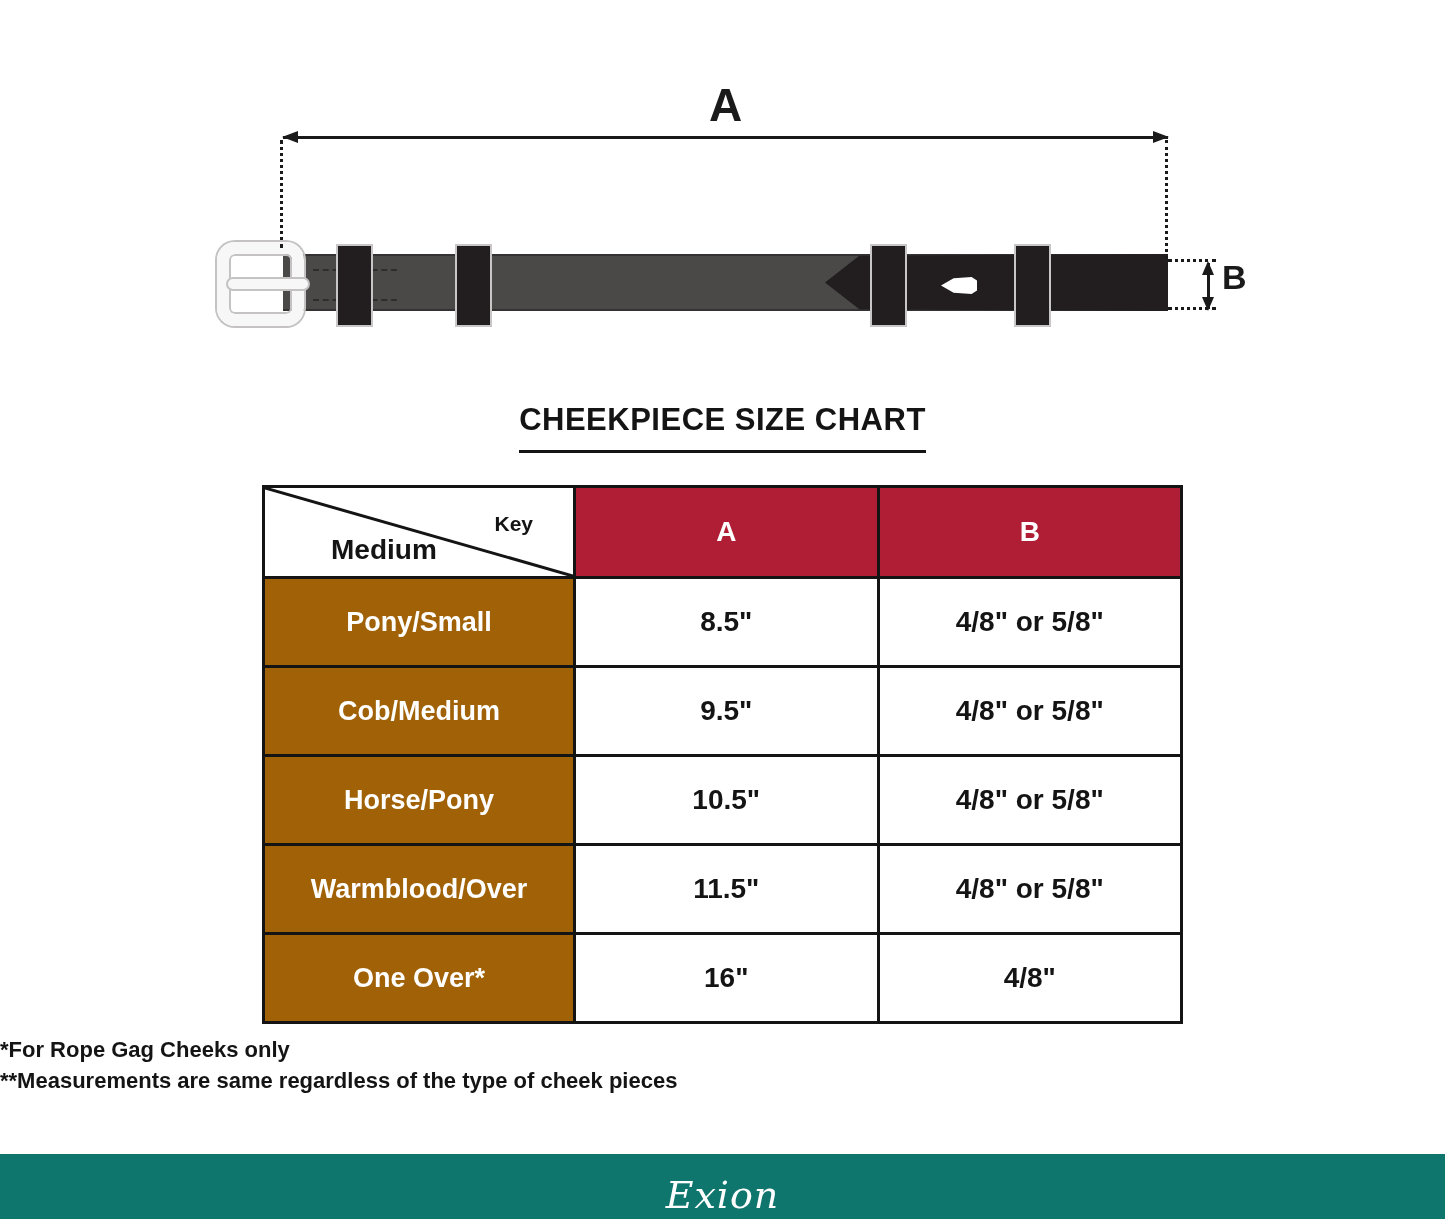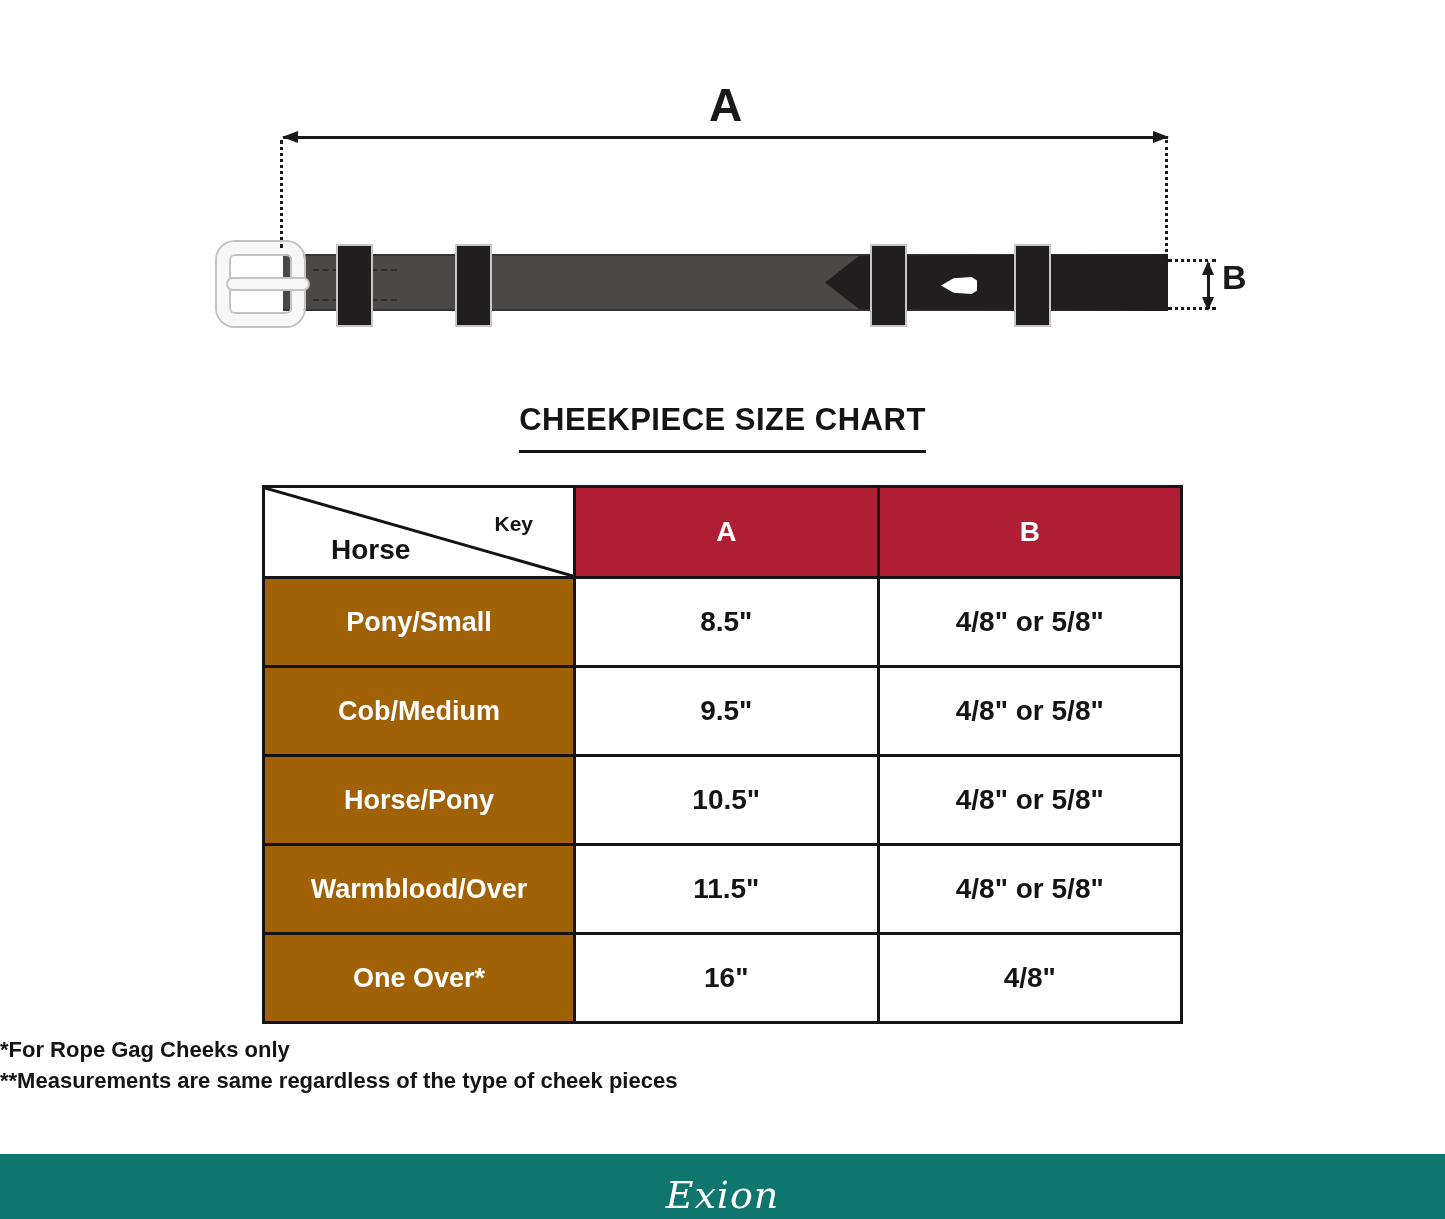--- a/index.html
+++ b/index.html
@@ -117,21 +117,21 @@
   </div>
 
   <table class="abs size-table">
     <tbody>
         <tr class="head">
       <td class="corner">
         <svg viewBox="0 0 100 100" preserveAspectRatio="none">
           <line x1="0" y1="0" x2="100" y2="100" stroke="#141414" stroke-width="3" vector-effect="non-scaling-stroke"></line>
         </svg>
         <span class="key">Key</span>
-        <span class="sizes">Horse</span>
+        <span class="sizes">Medium</span>
       </td>
       <td class="colhead">A</td>
       <td class="colhead">B</td>
     </tr>
     <tr class="row">
       <td class="sizecell">Pony/Small</td>
       <td class="valcell">8.5"</td>
       <td class="valcell">4/8" or 5/8"</td>
     </tr>
     <tr class="row">

